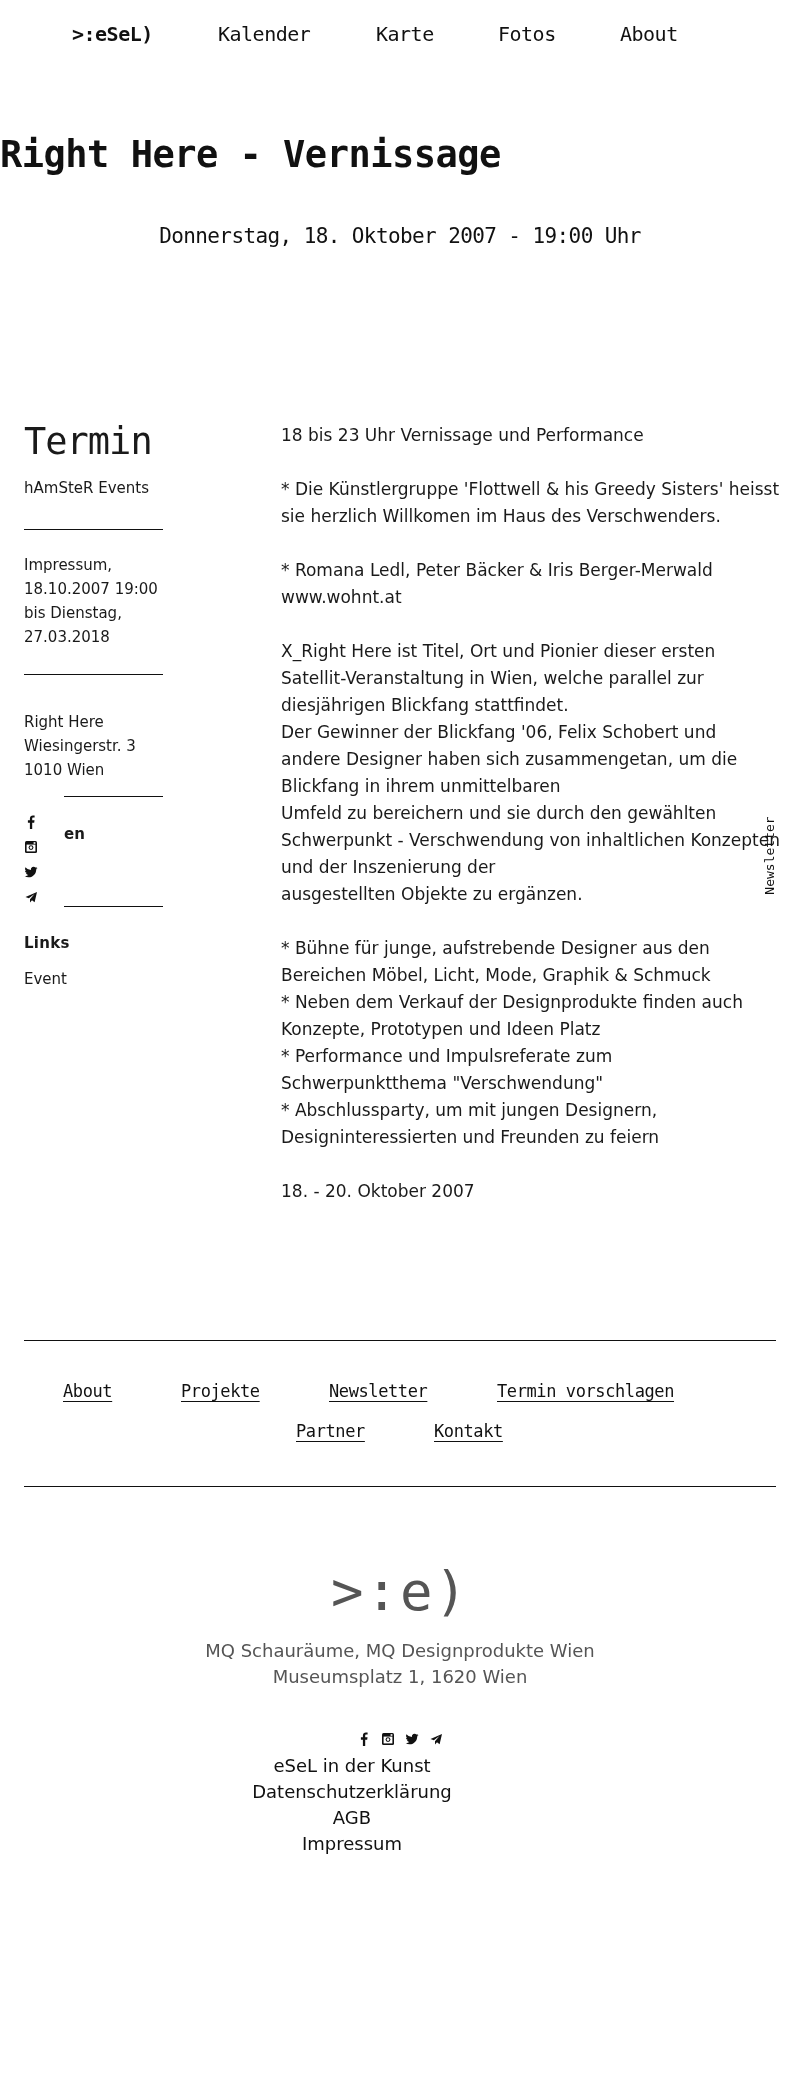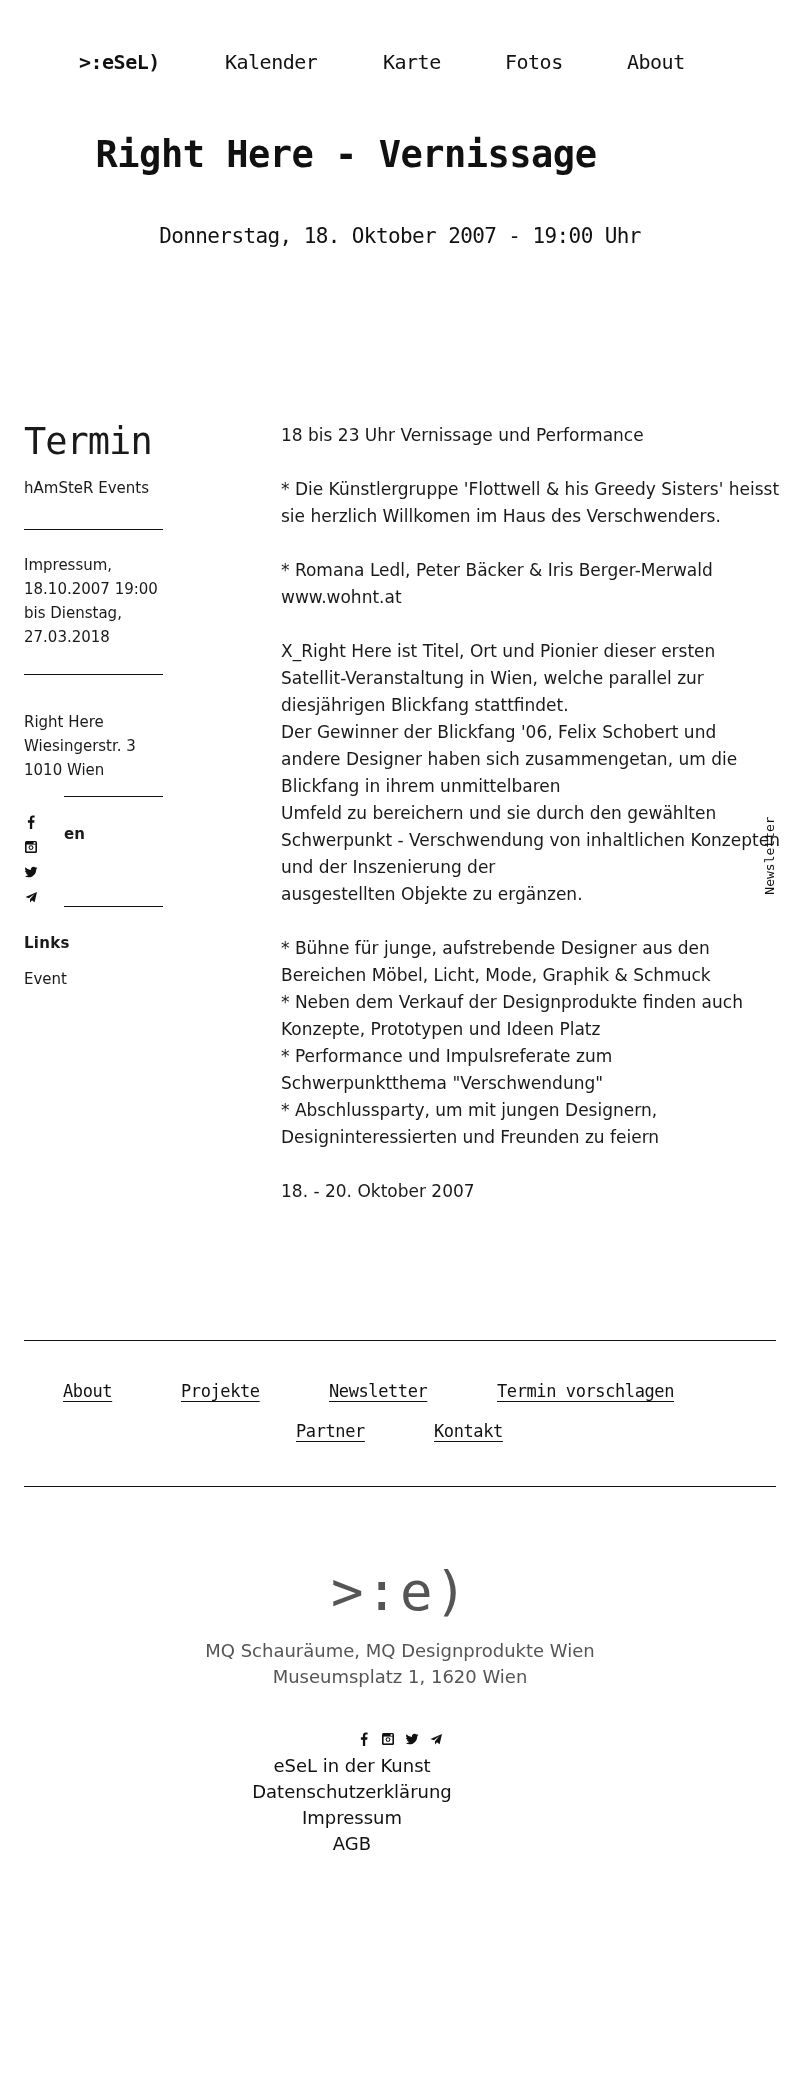--- a/index.html
+++ b/index.html
@@ -3,26 +3,26 @@
 <meta charset="utf-8">
 <style>
   * { box-sizing: border-box; margin: 0; padding: 0; }
   html, body { width: 800px; background: #ffffff; color: #111111; }
   body { position: relative; height: 2091px; font-family: "DejaVu Sans", sans-serif; overflow: hidden; }
   a { color: inherit; text-decoration: none; }
 
   .mono { font-family: "DejaVu Sans Mono", "Liberation Mono", monospace; }
 
   
-  .topnav { position: absolute; top: 22px; left: 8px; width: 726px; height: 30px; margin-top: 28px; }
+  .topnav { position: absolute; top: 22px; left: 1px; width: 726px; height: 30px; }
   .topnav .logo { position: absolute; left: 71px; top: 0; font-size: 20px; font-weight: bold; letter-spacing: -0.5px; }
   .topnav .nav-item { position: absolute; top: 0; font-size: 20px; letter-spacing: -0.5px; }
 
   
-  .hero-title { position: absolute; top: 133px; left: 0; width: 692px; text-align: center; font-size: 37px; letter-spacing: -0.5px; }
+  .hero-title { position: absolute; top: 133px; left: 0; width: 692px; text-align: left; font-size: 37px; letter-spacing: -0.5px; }
   .hero-date { position: absolute; top: 224px; left: 0; width: 800px; text-align: center; font-size: 21px; letter-spacing: -0.6px; }
 
   
   .sidebar { position: absolute; left: 24px; top: 420px; width: 140px; font-size: 15px; line-height: 24px; color: #1a1a1a; }
   .sb-title { font-size: 37px; line-height: 44px; letter-spacing: -1px; }
   .sb-organizer { margin-top: 12px; }
   .sb-rule { height: 0; border-top: 1.5px solid #111; width: 139px; }
   .sb-rule.r1 { position: absolute; top: 109px; left: 0; }
   .sb-dates { position: absolute; top: 133px; left: 0; width: 140px; }
   .sb-rule.r2 { position: absolute; top: 254px; left: 0; }
@@ -177,15 +177,15 @@
       </svg>
   </a><a class="sicon" href="#">
     <svg viewBox="0 0 14 14" width="14" height="14">
         <path d="M13 2 1.5 7l3.3 1.3L10.5 4 6 9.2v3.2l2-2.2 2.6 2z" fill="#111"></path>
       </svg>
   </a>
 </div>
 <div class="footer-links">
   <a href="#">eSeL in der Kunst</a>
   <a href="#">Datenschutzerklärung</a>
+  <a href="#">AGB</a>
   <a href="#">Impressum</a>
-  <a href="#">AGB</a>
 </div>
 
 </body></html>

